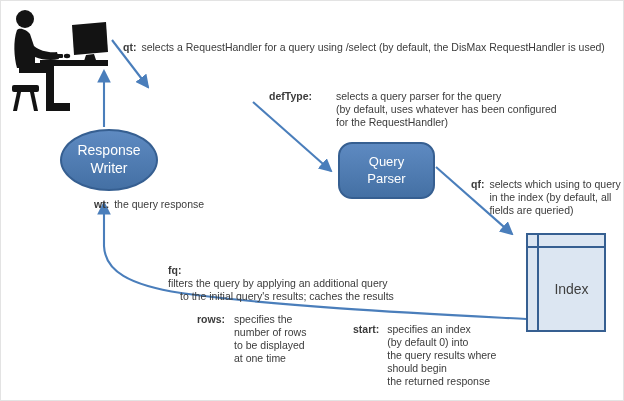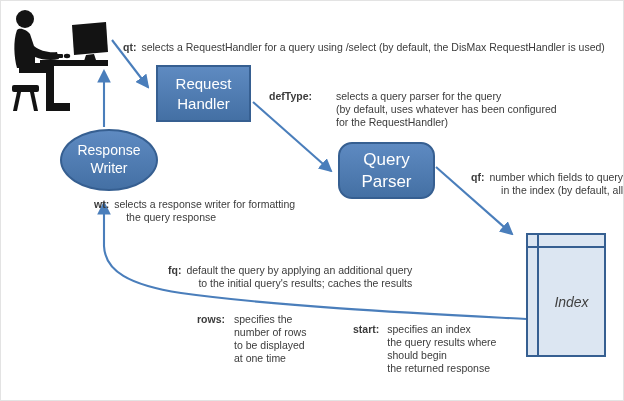--- a/index.html
+++ b/index.html
@@ -26,50 +26,49 @@
   .person *{fill:var(--icon-color,#131313);}
 
   .node{
     position:absolute;z-index:2;display:flex;align-items:center;justify-content:center;
     background:linear-gradient(180deg,var(--node-fill-top,#5e8ac1),var(--node-fill-bottom,#4470a4));
     border:2px solid var(--node-border,#365f91);
     color:var(--node-text,#fff);text-align:center;box-sizing:border-box;
   }
   .node span{white-space:pre-line;line-height:1.28;}
   .rh{left:155px;top:64px;width:95px;height:57px;font-size:15px;}
-  .qp{left:337px;top:141px;width:97px;height:57px;font-size:17px;border-radius:14px;}
+  .qp{left:337px;top:141px;width:97px;height:57px;font-size:13px;border-radius:14px;}
   .rw{left:59px;top:128px;width:98px;height:62px;font-size:14px;border-radius:50%;}
 
   .index-box{
-    position:absolute;z-index:2;left:525px;top:232px;width:80px;height:124px;
+    position:absolute;z-index:2;left:525px;top:232px;width:80px;height:99px;
     background:var(--index-fill,#dce6f2);border:2.5px solid var(--node-border,#365f91);
     box-sizing:border-box;
-    font-style:italic;
   }
   .idx-v{position:absolute;left:9px;top:0;bottom:0;width:2px;background:var(--node-border,#365f91);}
   .idx-h{position:absolute;left:0;right:0;top:11px;height:2px;background:var(--node-border,#365f91);}
   .idx-label{
     position:absolute;left:11px;top:13px;right:0;bottom:0;
     display:flex;align-items:center;justify-content:center;
     font-size:14px;color:#3f3f3f;
   }
 
   .ann{
     position:absolute;z-index:2;display:flex;align-items:flex-start;
     font-size:10.5px;line-height:13px;color:var(--text-color,#3b3b3b);white-space:nowrap;
   }
   .ann .param{font-weight:bold;margin-right:5px;}
   .ann .lines > div{white-space:nowrap;}
   .ann .lines.indent-cont > div:nth-child(n+2){padding-left:12px;}
 
   .ann-qt{left:122px;top:40px;}
   .ann-defType{left:268px;top:89px;gap:19px;}
-  .ann-qf{left:470px;top:170px;text-align:right;}
+  .ann-qf{left:470px;top:177px;}
   .ann-wt{left:93px;top:197px;}
-  .ann-fq{left:167px;top:263px;}
+  .ann-fq{left:167px;top:263px;flex-direction:column;}
   .ann-rows{left:196px;top:312px;}
   .ann-rows .param{margin-right:9px;}
   .ann-start{left:352px;top:322px;}
   .ann-start .param{margin-right:8px;}
 </style>
 </head>
 <body>
 
 <div class="canvas">
 
@@ -94,24 +93,20 @@
     <path d="M11,87 L7,106 L11,106 L15,87 Z"></path>
     <path d="M28,87 L32,106 L28,106 L24,87 Z"></path>
     <rect x="34" y="55" width="68" height="6"></rect>
     <rect x="38" y="49" width="19" height="4" rx="1"></rect>
     <ellipse cx="61" cy="51" rx="3.2" ry="2.2"></ellipse>
     <path d="M66,20 L100,17 L102,47 L68,50 Z"></path>
     <path d="M80,50 L88,49 L90,55 L78,56 Z"></path>
     <rect x="72" y="55" width="22" height="5" rx="1"></rect>
   </svg>
 
-  <div class="node rh">
-    <span>Request
-Handler</span>
-  </div>
 
   <div class="node qp">
     <span>Query
 Parser</span>
   </div>
 
   <div class="node rw">
     <span>Response
 Writer</span>
   </div>
@@ -134,54 +129,55 @@
     <div class="lines">
       <div>selects a query parser for the query</div>
       <div>(by default, uses whatever has been configured</div>
       <div>for the RequestHandler)</div>
     </div>
   </div>
 
   <div class="ann ann-qf">
     <b class="param">qf:</b>
     <div class="lines">
-      <div>number which fields to query</div>
+      <div>selects which using to query</div>
       <div>in the index (by default, all</div>
+      <div>fields are queried)</div>
     </div>
   </div>
 
   <div class="ann ann-wt">
     <b class="param">wt:</b>
     <div class="lines indent-cont">
-      <div>selects a response writer for formatting</div>
       <div>the query response</div>
     </div>
   </div>
 
   <div class="ann ann-fq">
     <b class="param">fq:</b>
     <div class="lines indent-cont">
-      <div>default the query by applying an additional query</div>
+      <div>filters the query by applying an additional query</div>
       <div>to the initial query's results; caches the results</div>
     </div>
   </div>
 
   <div class="ann ann-rows">
     <b class="param">rows:</b>
     <div class="lines">
       <div>specifies the</div>
       <div>number of rows</div>
       <div>to be displayed</div>
       <div>at one time</div>
     </div>
   </div>
 
   <div class="ann ann-start">
     <b class="param">start:</b>
     <div class="lines">
       <div>specifies an index</div>
+      <div>(by default 0) into</div>
       <div>the query results where</div>
       <div>should begin</div>
       <div>the returned response</div>
     </div>
   </div>
 
 </div>
 
 </body></html>

